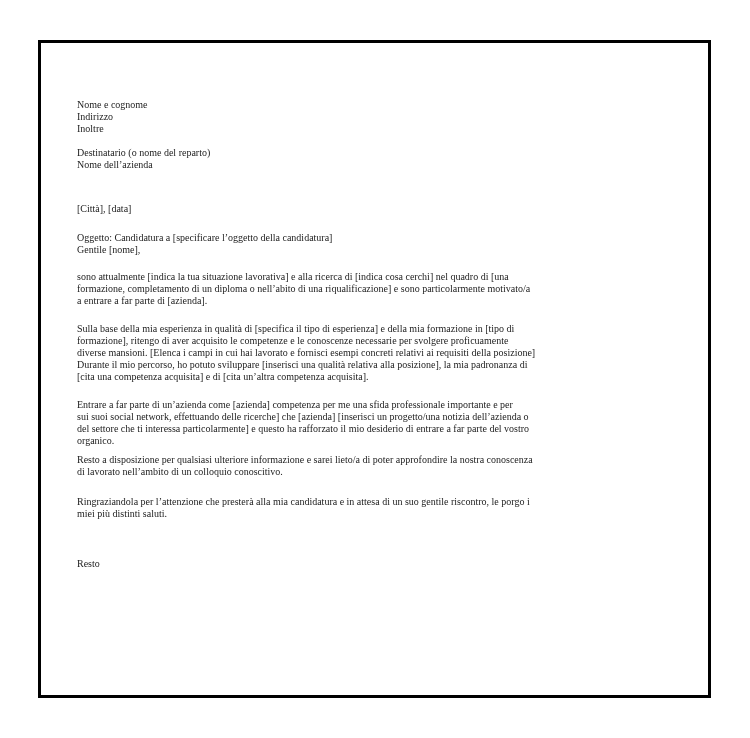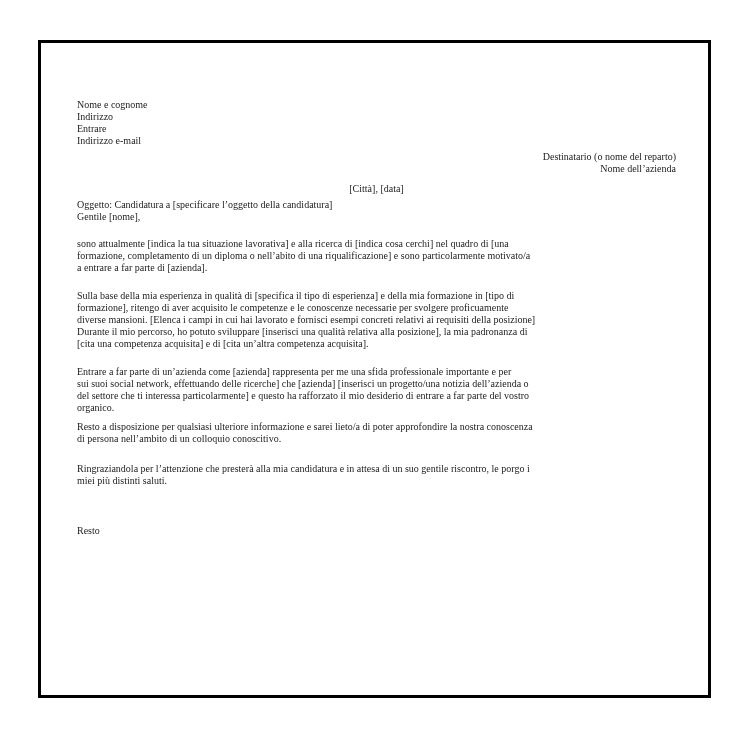--- a/index.html
+++ b/index.html
@@ -27,51 +27,49 @@
     overflow: hidden;
   }
   .content {
     padding: 56px 18px 0 36px;
     font-size: 10px;
     line-height: 1.2;
     color: #222222;
   }
   .ln { white-space: nowrap; }
   .recipient {
-    margin-top: 4px;
-    text-align: right;
+    margin-top: 12px;
     padding-right: 14px;
     font-family: Liberation Serif, serif;
   }
   .place-date {
-    margin-top: 8px;
-    text-align: center;
+    margin-top: 32px;
+    text-align: left;
     padding-right: 14px;
     white-space: nowrap;
   }
-  .subject-block { margin-top: 4px; }
+  .subject-block { margin-top: 17px; }
   .para.p1 { margin-top: 15px; }
   .para.p2 { margin-top: 16px; }
   .para.p3 { margin-top: 16px; }
   .para.p4 { margin-top: 7px; }
   .para.p5 { margin-top: 18px; }
   .signature { margin-top: 38px; white-space: nowrap; }
 </style>
 </head>
 <body>
 
 <div class="canvas">
   <div class="frame">
     <div class="content">
 
       <div class="sender">
         <div class="ln">Nome e cognome</div>
         <div class="ln">Indirizzo</div>
-        <div class="ln">Entrare</div>
-        <div class="ln">Indirizzo e-mail</div>
+        <div class="ln">Inoltre</div>
       </div>
 
       <div class="recipient">
         <div class="ln">Destinatario (o nome del reparto)</div>
         <div class="ln">Nome dell’azienda</div>
       </div>
 
       <div class="place-date">[Città], [data]</div>
 
       <div class="subject-block">
@@ -87,29 +85,29 @@
 
       <div class="para p2">
         <div class="ln">Sulla base della mia esperienza in qualità di [specifica il tipo di esperienza] e della mia formazione in [tipo di</div>
         <div class="ln">formazione], ritengo di aver acquisito le competenze e le conoscenze necessarie per svolgere proficuamente</div>
         <div class="ln">diverse mansioni. [Elenca i campi in cui hai lavorato e fornisci esempi concreti relativi ai requisiti della posizione]</div>
         <div class="ln">Durante il mio percorso, ho potuto sviluppare [inserisci una qualità relativa alla posizione], la mia padronanza di</div>
         <div class="ln">[cita una competenza acquisita] e di [cita un’altra competenza acquisita].</div>
       </div>
 
       <div class="para p3">
-        <div class="ln">Entrare a far parte di un’azienda come [azienda] rappresenta per me una sfida professionale importante e per</div>
+        <div class="ln">Entrare a far parte di un’azienda come [azienda] competenza per me una sfida professionale importante e per</div>
         <div class="ln">sui suoi social network, effettuando delle ricerche] che [azienda] [inserisci un progetto/una notizia dell’azienda o</div>
         <div class="ln">del settore che ti interessa particolarmente] e questo ha rafforzato il mio desiderio di entrare a far parte del vostro</div>
         <div class="ln">organico.</div>
       </div>
 
       <div class="para p4">
         <div class="ln">Resto a disposizione per qualsiasi ulteriore informazione e sarei lieto/a di poter approfondire la nostra conoscenza</div>
-        <div class="ln">di persona nell’ambito di un colloquio conoscitivo.</div>
+        <div class="ln">di lavorato nell’ambito di un colloquio conoscitivo.</div>
       </div>
 
       <div class="para p5">
         <div class="ln">Ringraziandola per l’attenzione che presterà alla mia candidatura e in attesa di un suo gentile riscontro, le porgo i</div>
         <div class="ln">miei più distinti saluti.</div>
       </div>
 
       <div class="signature">Resto</div>
 
     </div>

